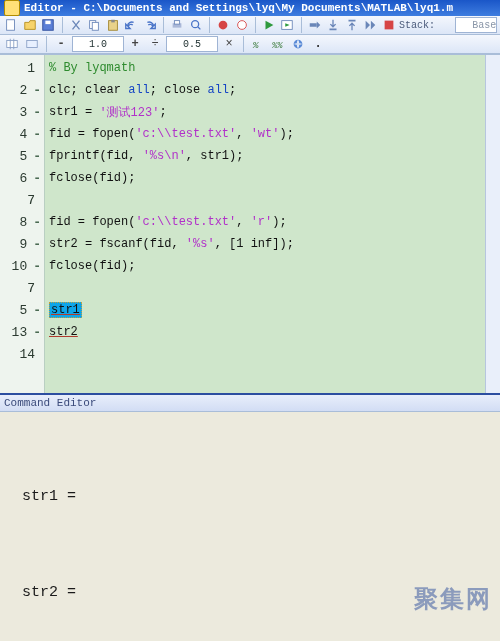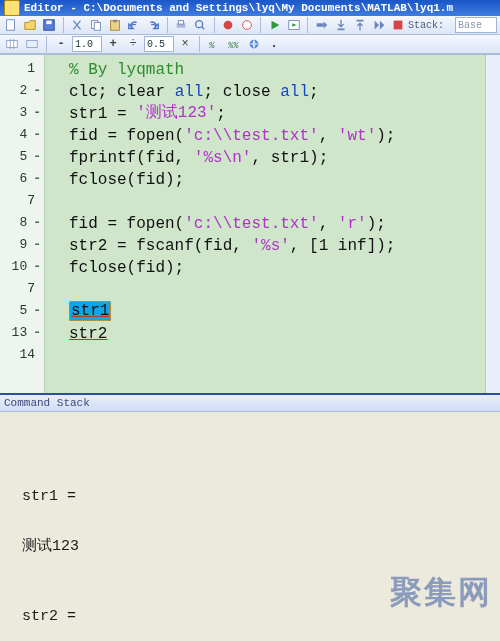--- a/index.html
+++ b/index.html
@@ -52,32 +52,32 @@
   .tbtn svg { width: 14px; height: 14px; }
   .tsep {
     width: 1px; height: 16px;
     background: #a9bdd8;
     margin: 0 3px;
   }
   .tfield {
     height: 16px;
     border: 1px solid #9fb4d4;
     background: #fff;
-    padding: 0 2px;
+    padding: 0 16px;
     font-size: 10px;
     color: #233;
     display: flex; align-items: center;
     min-width: 30px;
     box-sizing: border-box;
   }
   .stack-group {
     margin-left: auto;
     display: flex; align-items: center;
     font-size: 10px; color: #4a5a7a;
-    gap: 11px;
+    gap: 20px;
   }
   .stack-group .tfield { width: 42px; color:#8a96a8; }
 
   
   .editor {
     flex: 0 0 338px;
     background: #cfe6cb;
     display: flex;
     border-top: 1px solid #a9bdd8;
     font-family: "Consolas", "Courier New", monospace;
@@ -93,23 +93,23 @@
     display: flex; align-items: center;
     justify-content: flex-end;
     padding-right: 3px;
     font-size: 13px; color: #2b3a30;
   }
   .gline .num { width: 20px; text-align: right; }
   .gline .dash { margin-left: 6px; color: #4a6a52; font-weight: bold; }
   .codearea { flex: 1; padding-top: 2px; overflow: hidden; white-space: pre; }
   .cline {
     height: 22px;
-    display: flex; align-items: flex-end;
-    padding-left: 24px;
-    font-size: 16px;
+    display: flex; align-items: center;
+    padding-left: 4px;
+    font-size: 12px;
     font-family: "Consolas", "Courier New", monospace;
   }
   .tok-comment { color: #2e8b2e; }
   .tok-default { color: #111; }
   .tok-keyword { color: #1545c4; }
   .tok-string  { color: #b131c9; }
   .tok-highlight { background: #0ea5e9; border: 1px dotted #c0a040; padding: 0 1px; }
   .tok-underline { text-decoration: underline; text-decoration-color: #b03a2e; }
 
   
@@ -137,21 +137,21 @@
     position: relative;
     white-space: pre-wrap;
   }
   .cwline { min-height: 24px; }
 
   
   .watermark {
     position: absolute;
     right: 8px; bottom: 26px;
     font-family: Liberation Mono, monospace;
-    font-size: 32px; font-weight: bold;
+    font-size: 24px; font-weight: bold;
     color: rgba(60, 90, 160, 0.55);
     letter-spacing: 2px;
     pointer-events: none;
     user-select: none;
   }
 
   
   .vscroll {
     width: 14px;
     background: #e9effa;
@@ -381,21 +381,21 @@
         <div class="gline">
           <span class="num">14</span>
           <span class="dash"></span>
         </div>
       </div>
     <div class="codearea" id="codearea"><div class="cline"><span class="tok-comment">% By lyqmath</span></div><div class="cline"><span class="tok-default">clc; clear </span><span class="tok-keyword">all</span><span class="tok-default">; close </span><span class="tok-keyword">all</span><span class="tok-default">;</span></div><div class="cline"><span class="tok-default">str1 = </span><span class="tok-string">'测试123'</span><span class="tok-default">;</span></div><div class="cline"><span class="tok-default">fid = fopen(</span><span class="tok-string">'c:\\test.txt'</span><span class="tok-default">, </span><span class="tok-string">'wt'</span><span class="tok-default">);</span></div><div class="cline"><span class="tok-default">fprintf(fid, </span><span class="tok-string">'%s\n'</span><span class="tok-default">, str1);</span></div><div class="cline"><span class="tok-default">fclose(fid);</span></div><div class="cline"><span class="tok-default"></span></div><div class="cline"><span class="tok-default">fid = fopen(</span><span class="tok-string">'c:\\test.txt'</span><span class="tok-default">, </span><span class="tok-string">'r'</span><span class="tok-default">);</span></div><div class="cline"><span class="tok-default">str2 = fscanf(fid, </span><span class="tok-string">'%s'</span><span class="tok-default">, [1 inf]);</span></div><div class="cline"><span class="tok-default">fclose(fid);</span></div><div class="cline"><span class="tok-default"></span></div><div class="cline"><span class="tok-default tok-highlight tok-underline">str1</span></div><div class="cline"><span class="tok-default tok-underline">str2</span></div><div class="cline"><span class="tok-default"></span></div></div>
     <div class="vscroll"></div>
   </div>
 
   <div class="cwrap">
-    <div class="cwtitle">Command Stack</div>
+    <div class="cwtitle">Command Editor</div>
     <div class="cwbody">
-      <div id="cwoutput"><div class="cwline"></div><div class="cwline">str1 =</div><div class="cwline"></div><div class="cwline">测试123</div><div class="cwline"></div><div class="cwline"></div><div class="cwline">str2 =</div><div class="cwline"></div></div>
+      <div id="cwoutput"><div class="cwline"></div><div class="cwline">str1 =</div><div class="cwline"></div><div class="cwline"></div><div class="cwline"></div><div class="cwline">str2 =</div><div class="cwline"></div></div>
       
     </div>
   </div>
 
   <div class="watermark">聚集网</div>
 </div>
 
 </body></html>

